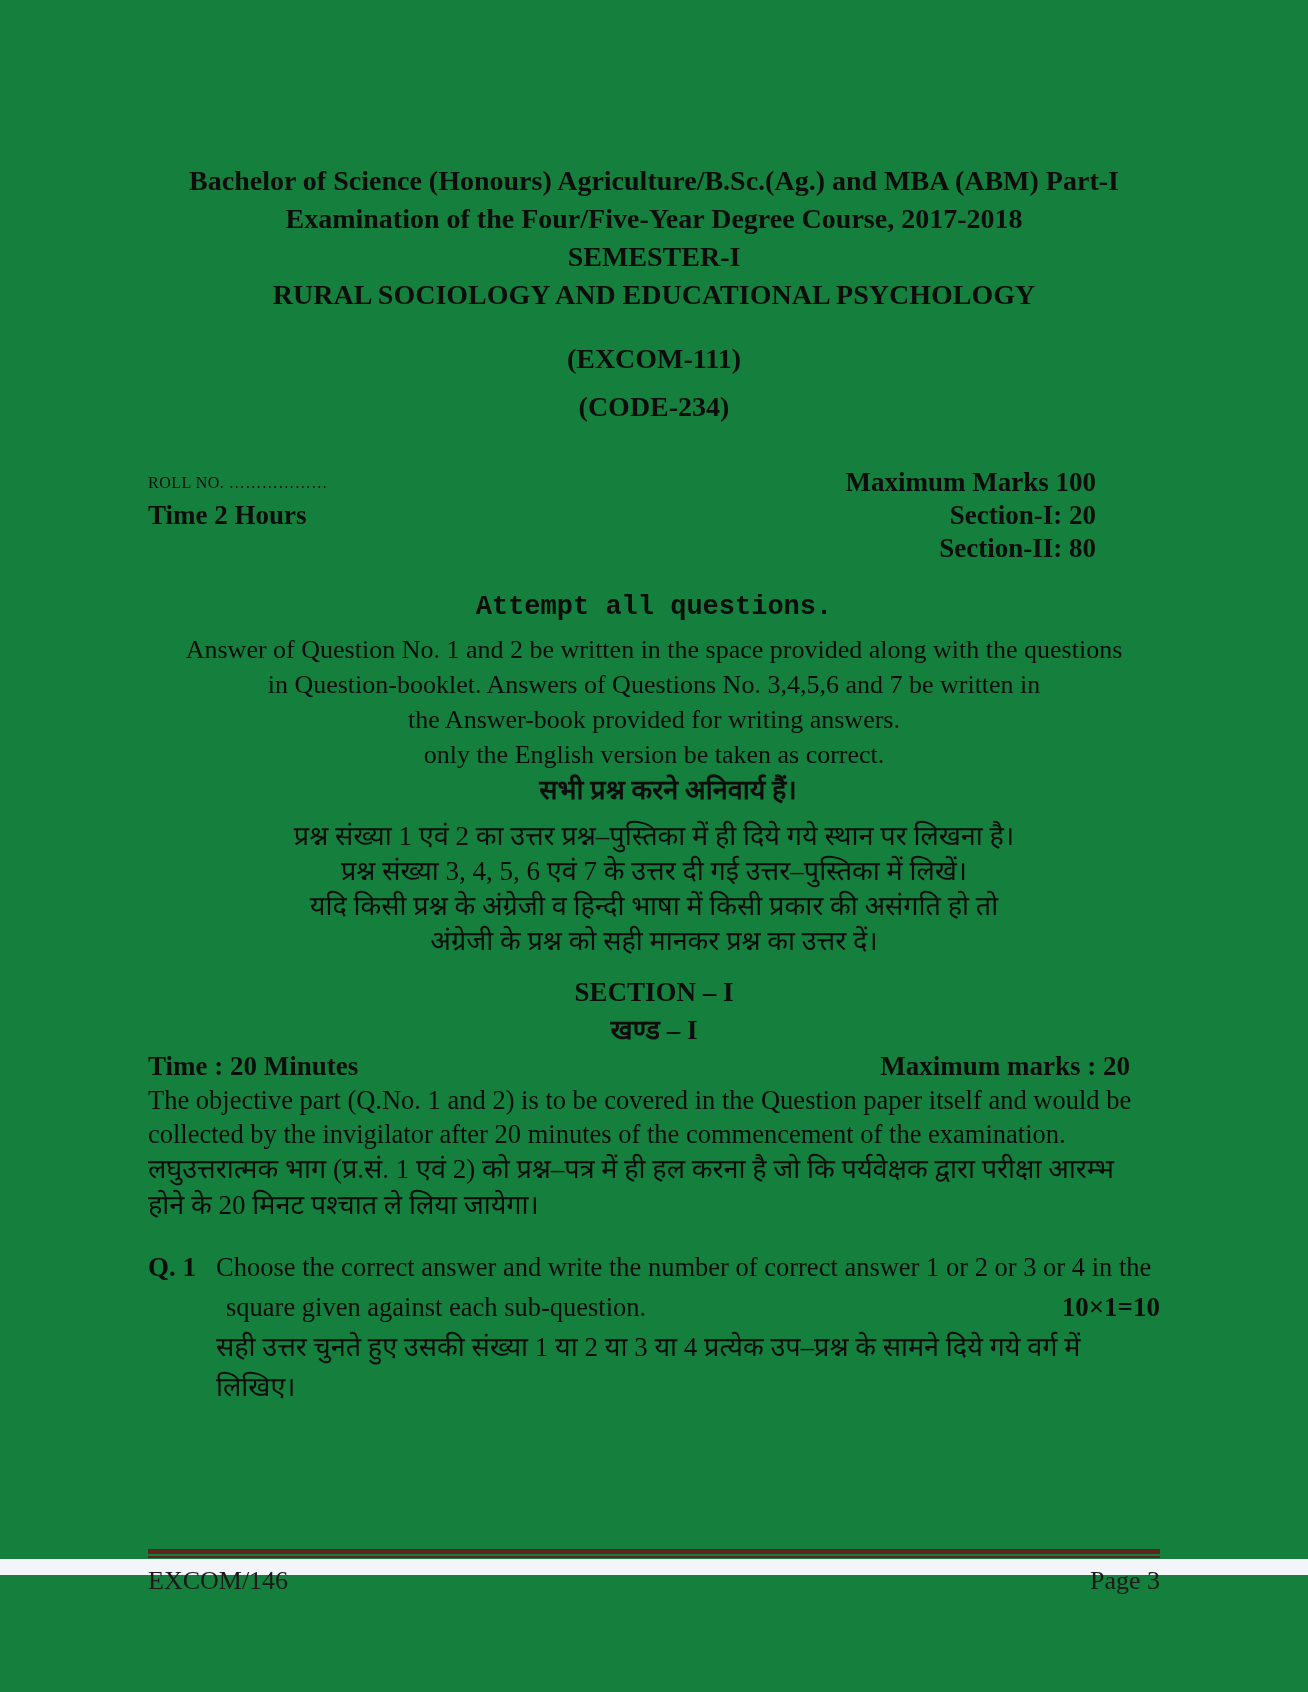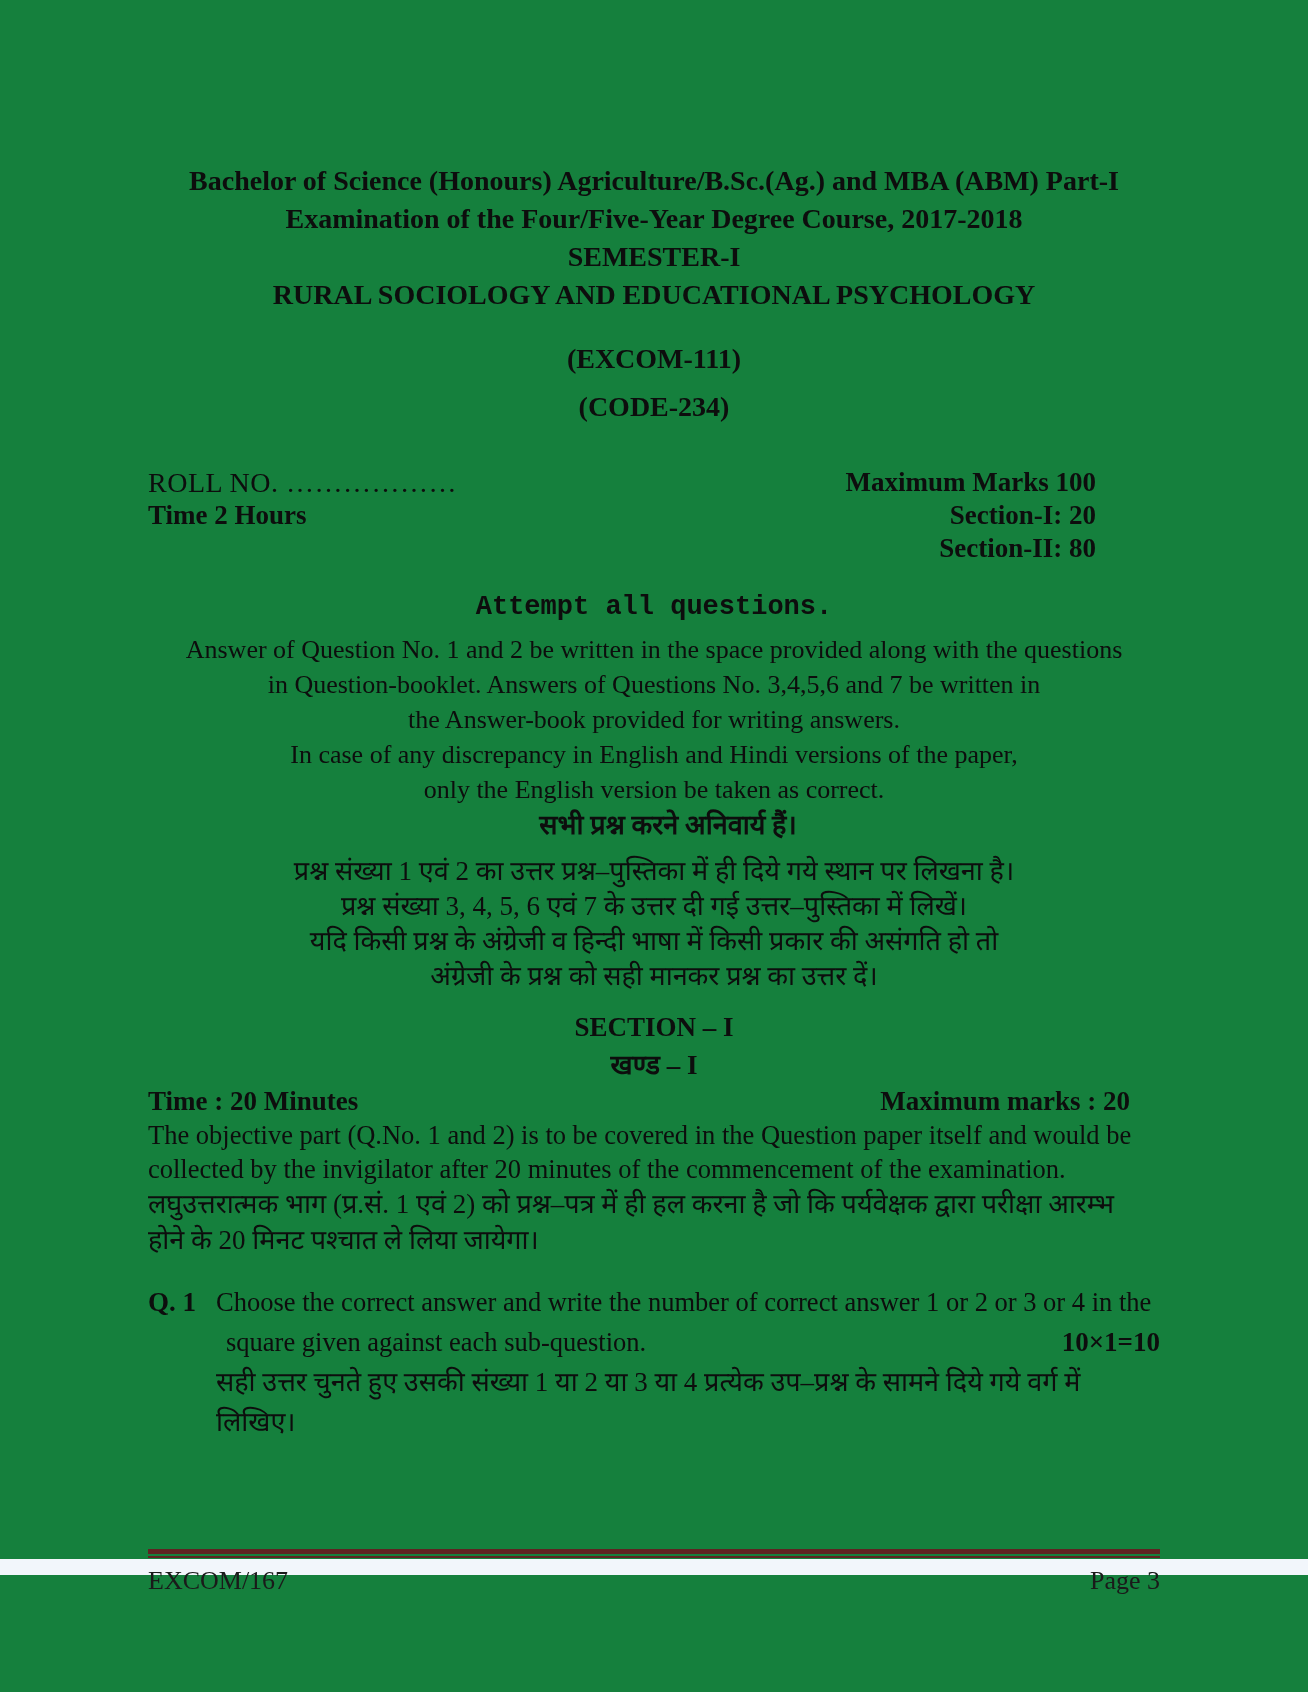--- a/index.html
+++ b/index.html
@@ -28,21 +28,21 @@
   .code-1 { margin-top:26px; }
   .code-2 { margin-top:10px; }
 
   .info-row {
     margin:40px 148px 0 148px;
     display:flex;
     justify-content:space-between;
     font-size:27px;
     line-height:33px;
   }
-  .roll-no { font-size:28px; letter-spacing:0.5px; }
+  .roll-no { font-size:16px; letter-spacing:0.5px; }
   .info-left .time-line { font-weight:700; }
   .info-right { text-align:right; font-weight:700; padding-right:64px; }
 
   .attempt-line {
     margin-top:26px;
     text-align:center;
     font-weight:700;
     font-size:27px;
     line-height:33px;
     font-family:Liberation Mono, monospace;
@@ -150,21 +150,20 @@
       <div>Section-II: 80</div>
     </div>
   </section>
 
   <div class="attempt-line">Attempt all questions.</div>
 
   <div class="instr-en">
     <div>Answer of Question No. 1 and 2 be written in the space provided along with the questions</div>
     <div>in Question-booklet. Answers of Questions No. 3,4,5,6 and 7 be written in</div>
     <div>the Answer-book provided for writing answers.</div>
-    <div>In case of any discrepancy in English and Hindi versions of the paper,</div>
     <div>only the English version be taken as correct.</div>
   </div>
 
   <div class="instr-hi-bold">सभी प्रश्न करने अनिवार्य हैं।</div>
 
   <div class="instr-hi">
     <div>प्रश्न संख्या 1 एवं 2 का उत्तर प्रश्न–पुस्तिका में ही दिये गये स्थान पर लिखना है।</div>
     <div>प्रश्न संख्या 3, 4, 5, 6 एवं 7 के उत्तर दी गई उत्तर–पुस्तिका में लिखें।</div>
     <div>यदि किसी प्रश्न के अंग्रेजी व हिन्दी भाषा में किसी प्रकार की असंगति हो तो</div>
     <div>अंग्रेजी के प्रश्न को सही मानकर प्रश्न का उत्तर दें।</div>
@@ -196,18 +195,18 @@
       <div class="line hi">सही उत्तर चुनते हुए उसकी संख्या 1 या 2 या 3 या 4 प्रत्येक उप–प्रश्न के सामने दिये गये वर्ग में</div>
       <div class="line hi">लिखिए।</div>
     </div>
   </div>
 
   <footer class="footer">
     <div class="footer-band"></div>
     <div class="rule-thick"></div>
     <div class="rule-thin"></div>
     <div class="footer-text-row">
-      <span>EXCOM/167</span>
+      <span>EXCOM/146</span>
       <span>Page 3</span>
     </div>
   </footer>
 
 </div>
 
 </body></html>

